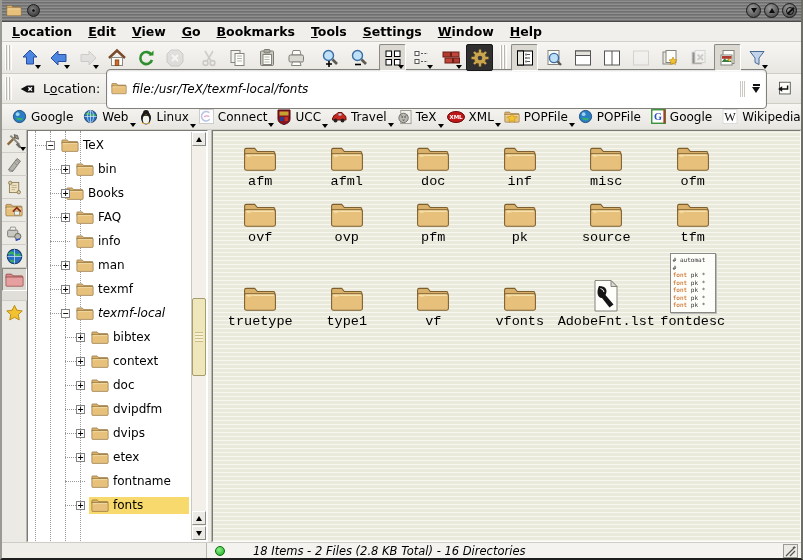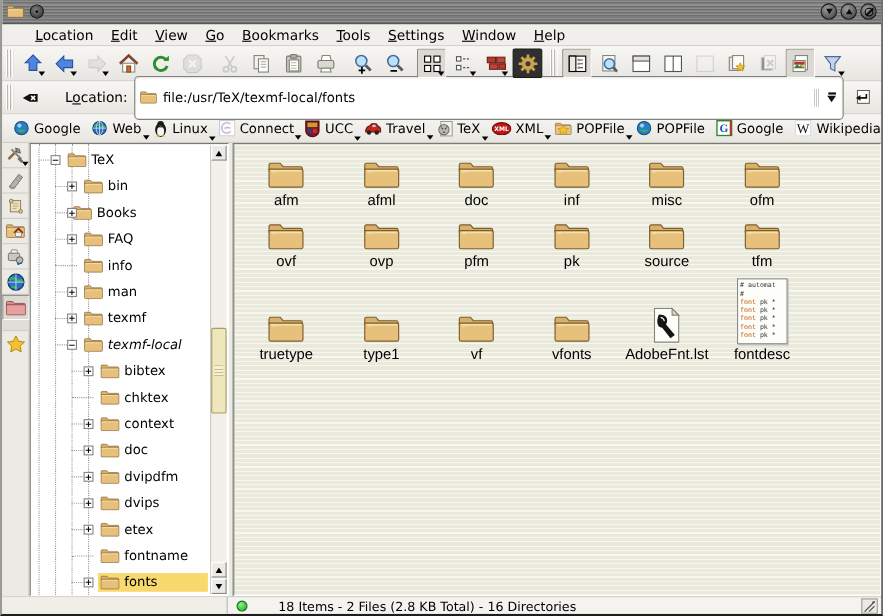--- a/index.html
+++ b/index.html
@@ -22,39 +22,39 @@
     text-shadow:0 1px 1px #3a3a3a;}
   .winbtns{position:absolute;right:4px;top:3px;display:flex;gap:3px;}
   .wbtn{width:15px;height:15px;border-radius:50%;background:radial-gradient(circle at 38% 32%,#9a9a9a,#3c3c3c);
     border:1px solid #1a1a1a;display:flex;align-items:center;justify-content:center;}
   .tri-dn{width:0;height:0;border-left:3.5px solid transparent;border-right:3.5px solid transparent;border-top:5px solid #0c0c0c;}
   .tri-up{width:0;height:0;border-left:3.5px solid transparent;border-right:3.5px solid transparent;border-bottom:5px solid #0c0c0c;}
   .slashc{width:8px;height:8px;border:1.5px solid #0c0c0c;border-radius:50%;position:relative;}
   .slashc::after{content:"";position:absolute;left:-1px;top:2.2px;width:9px;height:1.5px;background:#0c0c0c;transform:rotate(-45deg);}
 
   
-  .menubar{height:20px;background:#f0efeb;border-bottom:1px solid #d2d0ca;display:flex;align-items:center;padding-left:22px;}
+  .menubar{height:20px;background:#f0efeb;border-bottom:1px solid #d2d0ca;display:flex;align-items:center;padding-left:2px;font-weight:bold;}
   .menuitem{padding:1px 8px;font-size:12.5px;cursor:default;}
   .menuitem u{text-decoration:underline;}
 
   
   .toolbar,.locbar,.bookbar{background:linear-gradient(#f7f6f3,#e7e6e1);border-bottom:1px solid #cfcdc6;display:flex;align-items:center;}
   .grip{width:7px;height:80%;margin:0 3px;background:repeating-linear-gradient(90deg,#fff 0 1px,#b9b7b0 1px 2px,transparent 2px 3px);}
   .toolbar{height:32px;}
   .tbtn{position:relative;width:27px;height:27px;margin:0 1px;display:flex;align-items:center;justify-content:center;border:1px solid transparent;border-radius:2px;}
   .tbtn.pressed{background:#dbd9d2;border-color:#8a8a85 #ffffff #ffffff #8a8a85;}
   .tbtn.dark{background:#2f2f2f;border-color:#1a1a1a;}
   .tbtn.disabled svg{opacity:.4;filter:grayscale(1);}
   .caret{position:absolute;right:1px;bottom:1px;width:0;height:0;border-left:3px solid transparent;border-right:3px solid transparent;border-top:4px solid #000;}
 
   
   .locbar{height:30px;}
-  .loclabel{margin:0 6px 0 20px;font-size:12.5px;white-space:nowrap;}
+  .loclabel{margin:0 6px 0 4px;font-size:12.5px;white-space:nowrap;}
   .combo{flex:1;height:40px;display:flex;align-items:center;background:#fff;border:1px solid #82807a;border-radius:4px;
-    box-shadow:inset 0 1px 2px #00000022;padding-left:4px;margin-right:2px;}
+    box-shadow:inset 0 1px 2px #00000022;padding-left:4px;margin-right:2px;font-style:italic;}
   .combo .val{font-size:12px;margin-left:5px;white-space:nowrap;}
   .combo-grip{width:6px;height:16px;margin-left:auto;background:repeating-linear-gradient(90deg,#c9c7c0 0 1px,transparent 1px 2px);}
   .combo-arrow{width:20px;height:20px;display:flex;flex-direction:column;align-items:center;justify-content:center;gap:1px;}
   .combo-arrow .bar{width:7px;height:2px;background:#111;}
   .combo-arrow .tri{width:0;height:0;border-left:4.5px solid transparent;border-right:4.5px solid transparent;border-top:6px solid #111;}
   .gobtn{width:22px;height:22px;margin:0 6px 0 4px;display:flex;align-items:center;justify-content:center;}
 
   
   .bookbar{height:26px;padding-right:4px;}
   .bm{position:relative;display:flex;align-items:center;gap:4px;padding:2px 6px 2px 4px;font-size:12px;white-space:nowrap;}
@@ -86,27 +86,27 @@
   .thumb{position:absolute;left:0;width:14px;top:166px;height:78px;background:#efe6bb;border:1px solid #a69c6c;border-radius:2px;}
   .thumb::after{content:"";position:absolute;left:2px;right:2px;top:33px;height:10px;
     background:repeating-linear-gradient(0deg,#c9bd8a 0 1px,#f7f0d2 1px 3px);}
 
   .splitter{width:4px;background:#eceae5;border-right:1px solid #b9b7b0;}
 
   .mainview{position:relative;flex:1;border:1px solid;border-color:#7a7a75 #fdfdfd #fdfdfd #7a7a75;
     background:repeating-linear-gradient(0deg,#f7f7ef 0 1px,#e9e9dc 1px 4px);overflow:hidden;}
   .iconsgrid{position:absolute;left:4px;top:4px;display:grid;grid-template-columns:repeat(6,86.5px);grid-template-rows:56px 56px 84px;}
   .cell{display:flex;flex-direction:column;align-items:center;justify-content:flex-end;padding-bottom:2px;}
-  .cell .clabel{font-family:Liberation Sans, sans-serif;font-size:13.5px;margin-top:1px;white-space:nowrap;}
+  .cell .clabel{font-family:Liberation Mono, monospace;font-size:13.5px;margin-top:1px;white-space:nowrap;}
   .fdbox{width:46px;height:60px;background:#fdfdfa;border:1px solid #8a8a85;box-shadow:1px 1px 0 #bbb;
     font-family:"DejaVu Sans Mono",monospace;font-size:6px;line-height:7.5px;overflow:hidden;padding:2px 0 0 2px;color:#333;}
   .fdw{color:#c45500;}
 
   
-  .statusbar{position:relative;height:17px;background:#f4f3ef;border-top:1px solid #cfcdc6;display:flex;align-items:center;font-size:11.5px;}
+  .statusbar{position:relative;height:17px;background:#f4f3ef;border-top:1px solid #cfcdc6;display:flex;align-items:center;font-size:11.5px;font-style:italic;}
   .sb-left{width:205px;height:100%;border-right:1px solid #b9b7b0;background:#efeee9;}
   .led{width:10px;height:10px;border-radius:50%;margin:0 6px 0 8px;background:radial-gradient(circle at 38% 32%,#8cf08c,#17a917);border:1px solid #0c6b0c;}
   .sb-text{margin-left:22px;white-space:nowrap;}
   .sb-grip{position:absolute;right:3px;top:1px;width:15px;height:14px;background:#eceae4;border:1px solid #9a9a95;
     display:flex;align-items:center;justify-content:center;}
 </style>
 </head>
 <body>
 
 <svg width="0" height="0" style="position:absolute">
@@ -651,29 +651,20 @@
         <div class="stub" style="left:37px;width:11px"></div>
         <span class="exp" style="left:48px">+</span>
         <div class="titem" style="left:61px">
             <svg width="18" height="15" viewBox="0 0 32 26">
               <use href="#fol"></use>
             </svg>
             <span class="lbl">bibtex</span>
           </div>
       </div>
       <div class="trow">
-        <div class="stub" style="left:37px;width:20px"></div>
-        <div class="titem" style="left:61px">
-            <svg width="18" height="15" viewBox="0 0 32 26">
-              <use href="#fol"></use>
-            </svg>
-            <span class="lbl">chktex</span>
-          </div>
-      </div>
-      <div class="trow">
         <div class="stub" style="left:37px;width:11px"></div>
         <span class="exp" style="left:48px">+</span>
         <div class="titem" style="left:61px">
             <svg width="18" height="15" viewBox="0 0 32 26">
               <use href="#fol"></use>
             </svg>
             <span class="lbl">context</span>
           </div>
       </div>
       <div class="trow">

